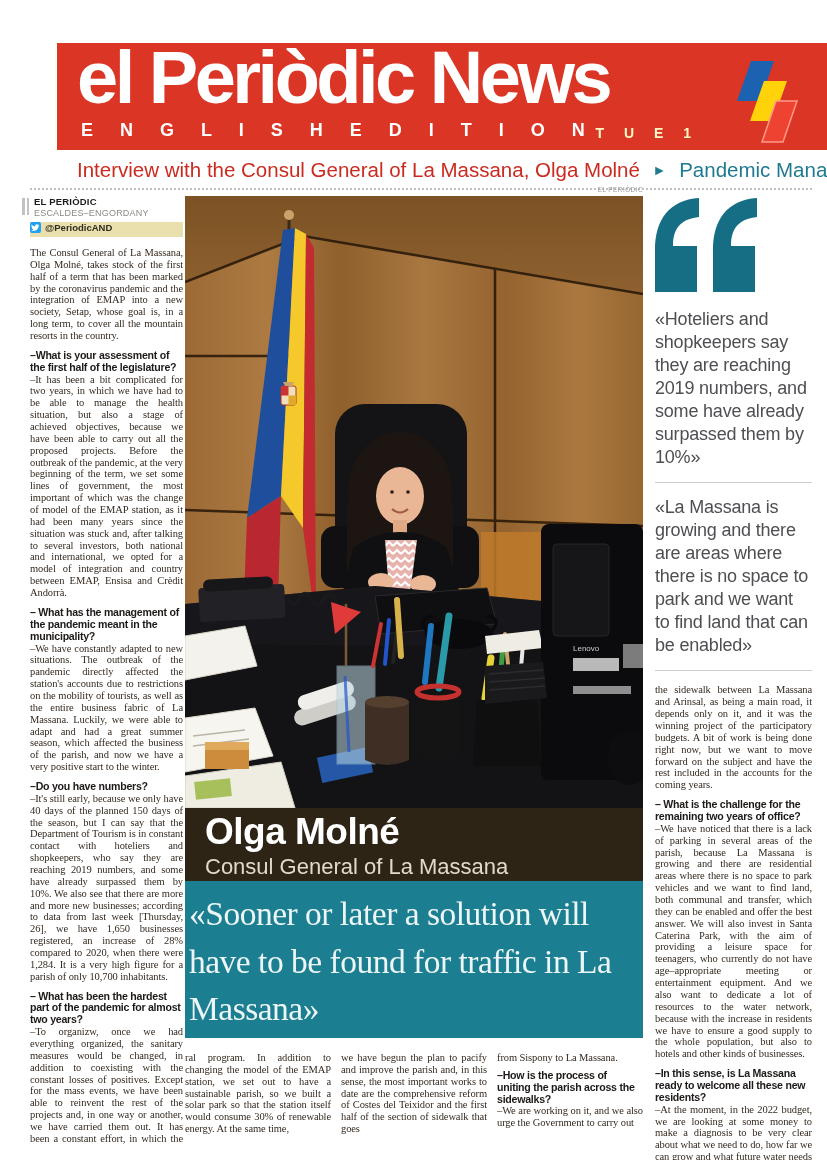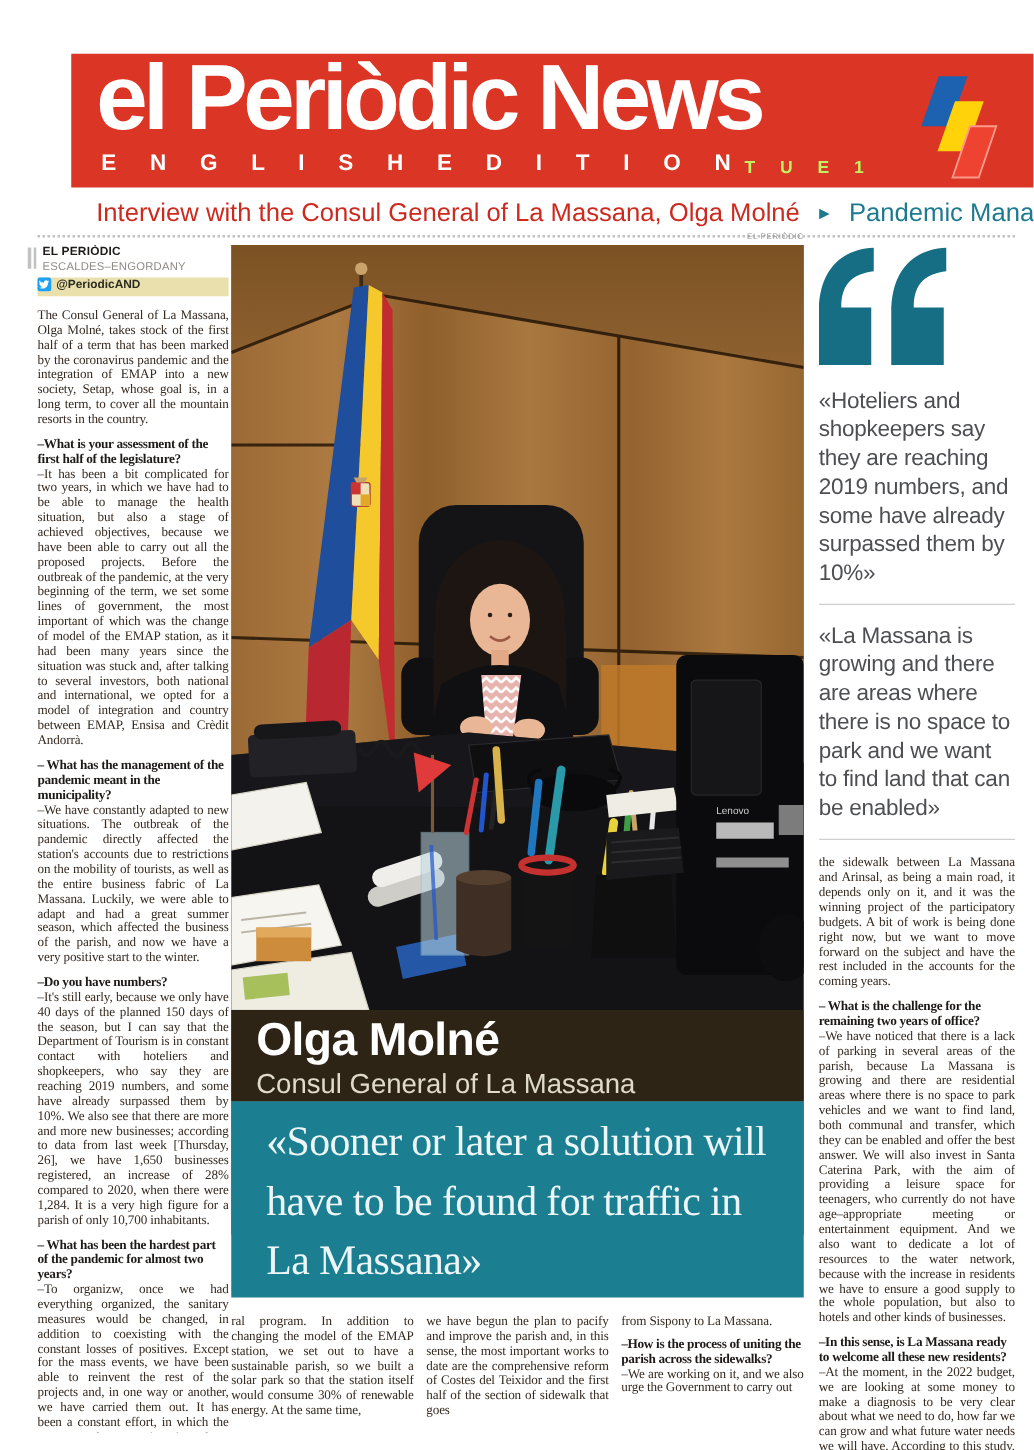--- a/index.html
+++ b/index.html
@@ -5,21 +5,21 @@
   html,body{margin:0;padding:0;background:#ffffff;}
   .page{position:relative;width:827px;height:1160px;background:#fff;overflow:hidden;
         font-family:"Liberation Sans",sans-serif;}
 
   
   .masthead{position:absolute;left:57px;top:43px;right:0;height:107px;background:#DB3526;}
   .mast-title{position:absolute;left:20px;top:-8px;color:#fff;font-weight:bold;
               font-size:74px;letter-spacing:-3.5px;white-space:nowrap;}
   .mast-edition{position:absolute;left:24px;bottom:9px;color:#fff;font-weight:bold;
                 font-size:18px;letter-spacing:11px;white-space:nowrap;}
-  .mast-date{position:absolute;right:128px;bottom:9px;color:#bef264;font-weight:bold;
+  .mast-date{position:absolute;right:128px;bottom:9px;color:#fef9c3;font-weight:bold;
              font-size:14px;letter-spacing:8px;white-space:nowrap;}
   .mast-logo{position:absolute;right:26px;top:14px;}
 
   
   .headline{position:absolute;left:30px;top:155px;right:0;height:30px;line-height:30px;
             font-size:20.5px;white-space:nowrap;overflow:hidden;}
   .hl-red{color:#CC2A1F;margin-left:47px;}
   .hl-arrow{color:#1D7A8F;font-size:14px;margin:0 7px;vertical-align:2px;}
   .hl-teal{color:#1D7A8F;}
   .dotted-rule{position:absolute;left:30px;top:188px;width:782px;border-top:2px dotted #c1c1c1;}
@@ -37,31 +37,31 @@
           margin:4px 0 10px 8px;padding-left:0;}
   .tw-icon{width:11px;height:11px;background:#1da1f2;border-radius:2px;display:flex;
            align-items:center;justify-content:center;flex:0 0 auto;}
   .tw-handle{font-size:9.5px;font-weight:bold;color:#2e2c20;}
   .col-body{padding-left:8px;}
 
   .blk{margin:0;text-align:justify;}
   .blk.intro,.blk.a{font-family:"Liberation Serif",serif;font-size:10.5px;line-height:1.13;
        color:#352a20;letter-spacing:-0.1px;}
   .blk.intro{margin-bottom:8px;}
-  .blk.q{font-family:Liberation Serif, serif;font-weight:bold;font-size:10.6px;
+  .blk.q{font-family:Liberation Sans, sans-serif;font-weight:bold;font-size:10.6px;
        line-height:1.12;color:#1d1a18;margin-top:8px;letter-spacing:-0.25px;text-align:left;}
 
   
   .photo{position:absolute;left:185px;top:196px;width:458px;height:792px;overflow:hidden;background:#8a5c2a;}
   .namebar{position:absolute;left:185px;top:808px;width:458px;height:73px;background:#2D2416;
            color:#fff;padding:0;box-sizing:border-box;}
   .namebar .nm{font-size:37px;font-weight:bold;letter-spacing:-0.5px;margin:3px 0 0 20px;}
   .namebar .rl{font-size:22px;color:#E0DACB;margin:1px 0 0 20px;}
   .quotebox{position:absolute;left:185px;top:881px;width:458px;height:157px;background:#1C7E91;
-            box-sizing:border-box;padding:9px 20px 0 28px;}
+            box-sizing:border-box;padding:9px 20px 0 4px;}
   .quotebox .qt{font-family:"Liberation Serif",serif;font-size:33.5px;line-height:1.42;
                 color:#EDF6F7;letter-spacing:-0.5px;}
 
   .subcols{position:absolute;left:185px;top:1052px;width:458px;height:108px;display:flex;gap:10px;overflow:hidden;}
   .subcol{width:146px;overflow:hidden;}
   .subcol .blk.q{margin-top:6px;}
 
   
   .right-col{position:absolute;left:655px;top:196px;width:157px;height:964px;overflow:hidden;}
   .quote-glyph{margin:2px 0 12px 0;}

